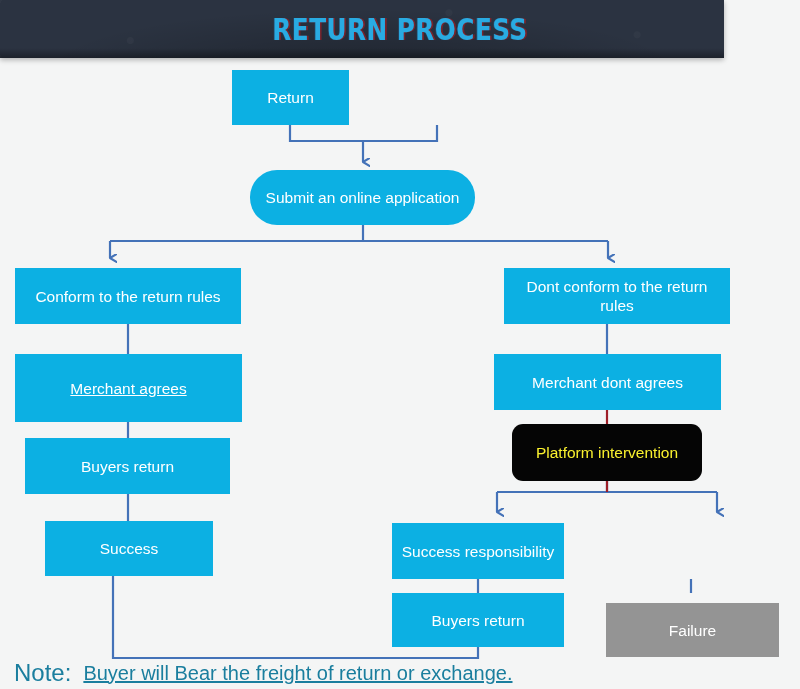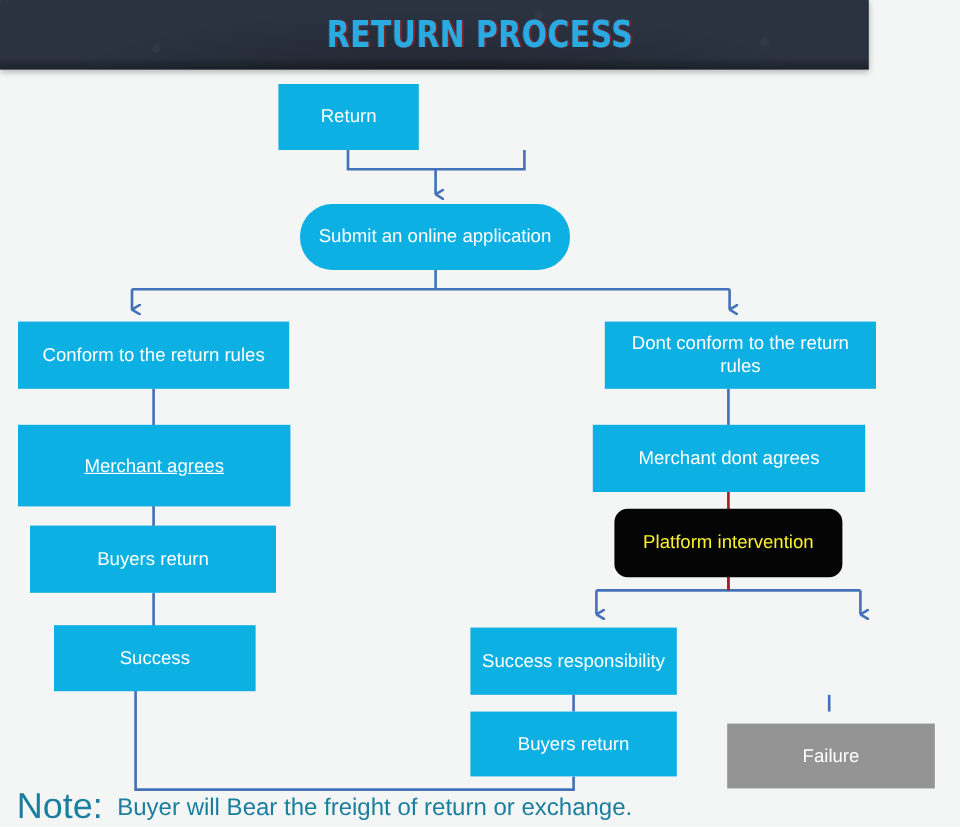--- a/index.html
+++ b/index.html
@@ -109,28 +109,29 @@
     top: 656px;
     width: 700px;
     height: 33px;
     display: flex;
     align-items: center;
     color: #1a7e9e;
     white-space: nowrap;
     z-index: 4;
   }
   #note-label {
-    font-size: 30px;
+    font-size: 24px;
     line-height: 30px;
     letter-spacing: 0px;
   }
   #note-text {
     font-size: 20px;
     line-height: 24px;
     margin-left: 12px;
+    text-decoration: underline;
   }
 </style>
 </head>
 <body>
 
 <div id="page">
 
   <div id="header-banner">
     <div id="banner-title">RETURN PROCESS</div>
   </div>

